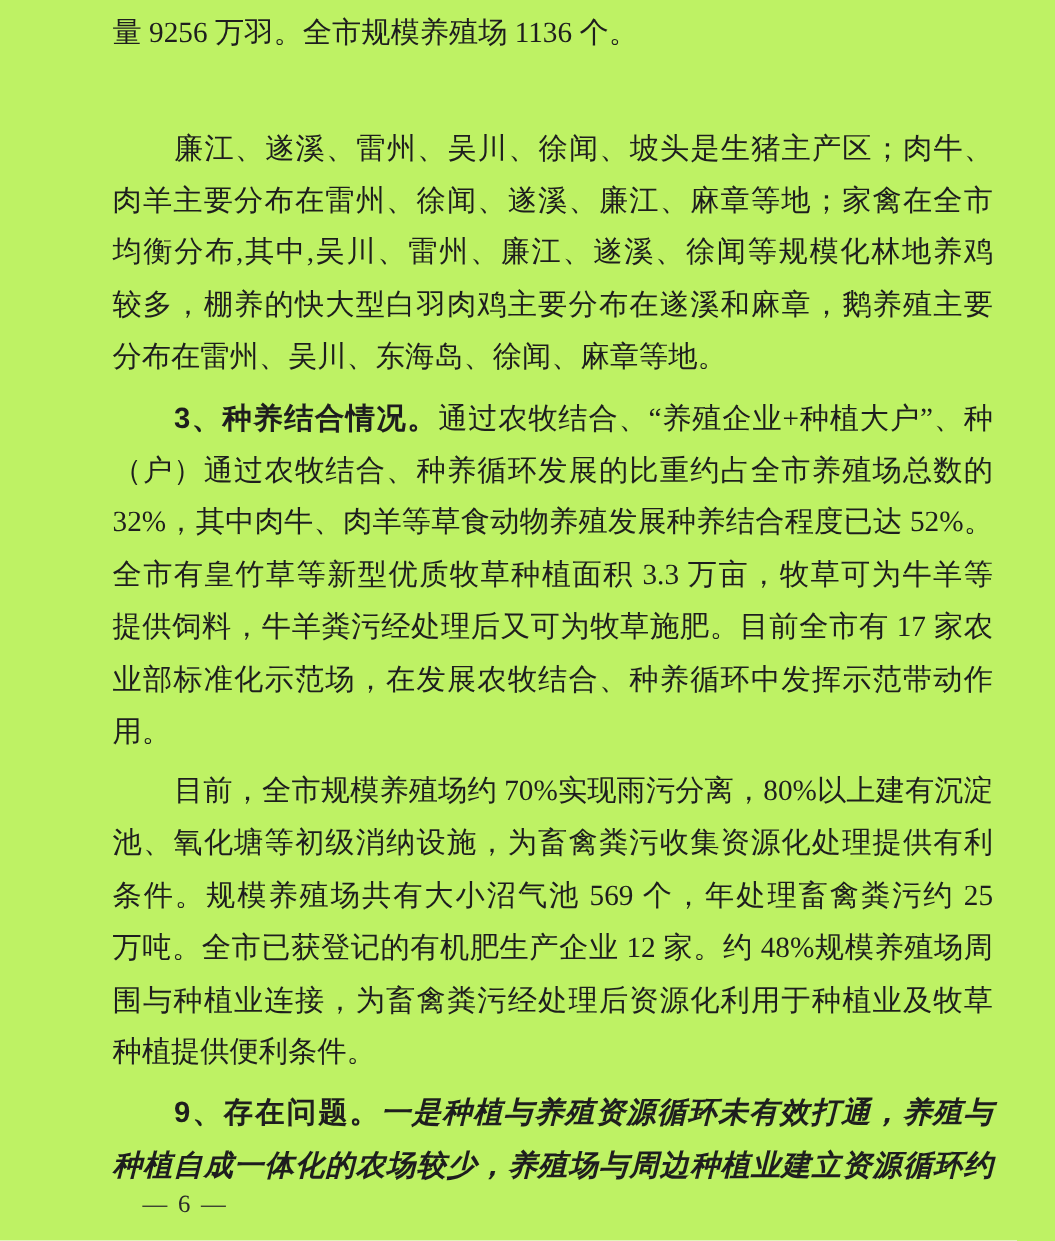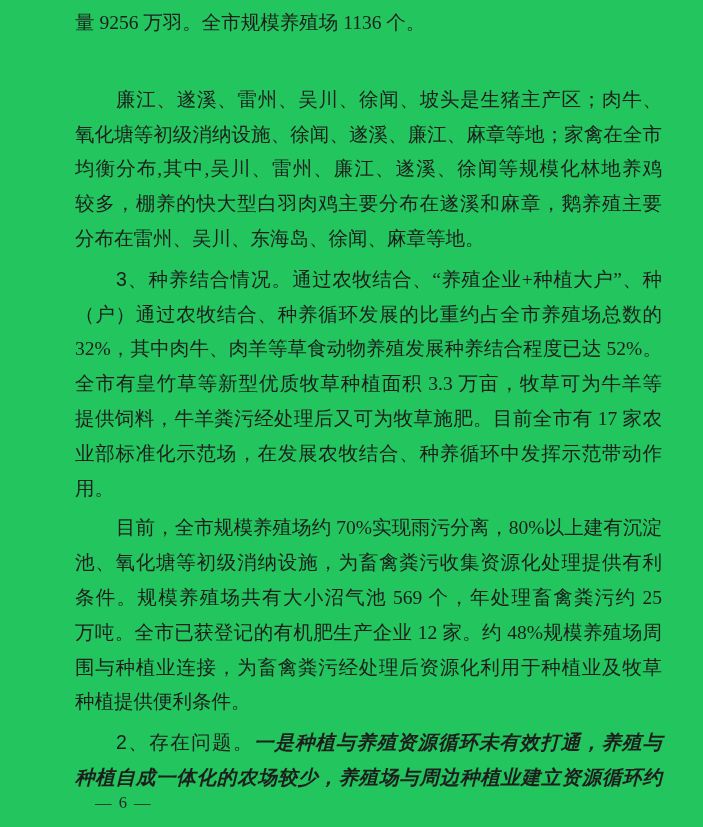--- a/index.html
+++ b/index.html
@@ -7,21 +7,21 @@
     padding: 0;
     width: 703px;
     height: 827px;
     background: #fbfbfa;
     overflow: hidden;
   }
   .page {
     position: relative;
     width: 703px;
     height: 827px;
-    background: #22c55e;
+    background: #bef264;
     font-family: "Liberation Serif", "DejaVu Serif", serif;
     color: #1e1e1e;
   }
   .text-block {
     position: absolute;
     left: 75px;
     top: 6px;
     width: 587px;
     font-size: 19.5px;
     line-height: 34.8px;
@@ -38,21 +38,21 @@
     text-indent: 41px;
     margin-top: 42px;
   }
   .line.gap {
     margin-top: 5px;
   }
   .seg-normal {
     font-weight: normal;
   }
   .seg-hei {
-    font-weight: 400;
+    font-weight: 700;
     font-family: "Liberation Sans", "DejaVu Sans", sans-serif;
     letter-spacing: 0.5px;
   }
   .seg-kai {
     font-style: italic;
     font-weight: bold;
   }
   .page-number {
     position: absolute;
     left: 95px;
@@ -63,34 +63,34 @@
     font-family: "Liberation Serif", "DejaVu Serif", serif;
   }
 </style>
 </head>
 <body>
 
 <div class="page">
   <div class="text-block">
       <div class="line last"><span class="seg-normal">量 9256 万羽。全市规模养殖场 1136 个。</span></div>
       <div class="line indent"><span class="seg-normal">廉江、遂溪、雷州、吴川、徐闻、坡头是生猪主产区；肉牛、</span></div>
-      <div class="line"><span class="seg-normal">氧化塘等初级消纳设施、徐闻、遂溪、廉江、麻章等地；家禽在全市</span></div>
+      <div class="line"><span class="seg-normal">肉羊主要分布在雷州、徐闻、遂溪、廉江、麻章等地；家禽在全市</span></div>
       <div class="line"><span class="seg-normal">均衡分布,其中,吴川、雷州、廉江、遂溪、徐闻等规模化林地养鸡</span></div>
       <div class="line"><span class="seg-normal">较多，棚养的快大型白羽肉鸡主要分布在遂溪和麻章，鹅养殖主要</span></div>
       <div class="line last"><span class="seg-normal">分布在雷州、吴川、东海岛、徐闻、麻章等地。</span></div>
       <div class="line indent gap"><span class="seg-hei">3、种养结合情况。</span><span class="seg-normal">通过农牧结合、“养殖企业+种植大户”、种</span></div>
       <div class="line"><span class="seg-normal">（户）通过农牧结合、种养循环发展的比重约占全市养殖场总数的</span></div>
       <div class="line"><span class="seg-normal">32%，其中肉牛、肉羊等草食动物养殖发展种养结合程度已达 52%。</span></div>
       <div class="line"><span class="seg-normal">全市有皇竹草等新型优质牧草种植面积 3.3 万亩，牧草可为牛羊等</span></div>
       <div class="line"><span class="seg-normal">提供饲料，牛羊粪污经处理后又可为牧草施肥。目前全市有 17 家农</span></div>
       <div class="line"><span class="seg-normal">业部标准化示范场，在发展农牧结合、种养循环中发挥示范带动作</span></div>
       <div class="line last"><span class="seg-normal">用。</span></div>
       <div class="line indent gap"><span class="seg-normal">目前，全市规模养殖场约 70%实现雨污分离，80%以上建有沉淀</span></div>
       <div class="line"><span class="seg-normal">池、氧化塘等初级消纳设施，为畜禽粪污收集资源化处理提供有利</span></div>
       <div class="line"><span class="seg-normal">条件。规模养殖场共有大小沼气池 569 个，年处理畜禽粪污约 25</span></div>
       <div class="line"><span class="seg-normal">万吨。全市已获登记的有机肥生产企业 12 家。约 48%规模养殖场周</span></div>
       <div class="line"><span class="seg-normal">围与种植业连接，为畜禽粪污经处理后资源化利用于种植业及牧草</span></div>
       <div class="line last"><span class="seg-normal">种植提供便利条件。</span></div>
-      <div class="line indent gap"><span class="seg-hei">2、存在问题。</span><span class="seg-kai">一是种植与养殖资源循环未有效打通，养殖与</span></div>
+      <div class="line indent gap"><span class="seg-hei">9、存在问题。</span><span class="seg-kai">一是种植与养殖资源循环未有效打通，养殖与</span></div>
       <div class="line"><span class="seg-kai">种植自成一体化的农场较少，养殖场与周边种植业建立资源循环约</span></div>
     </div>
   <div class="page-number">— 6 —</div>
 </div>
 
 </body></html>

